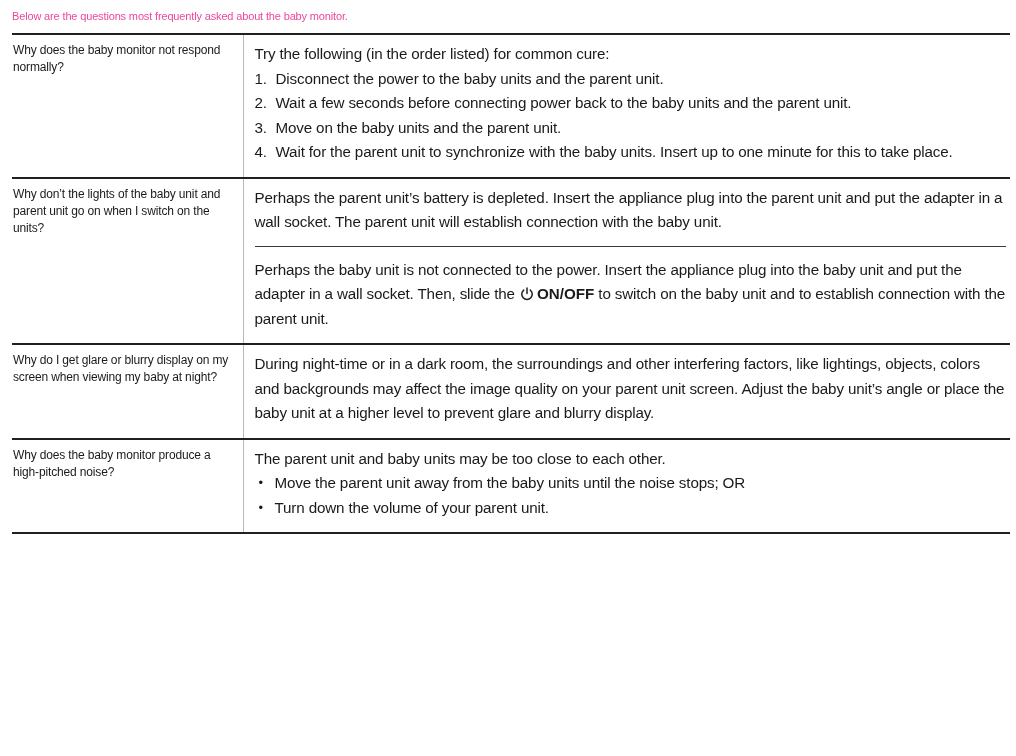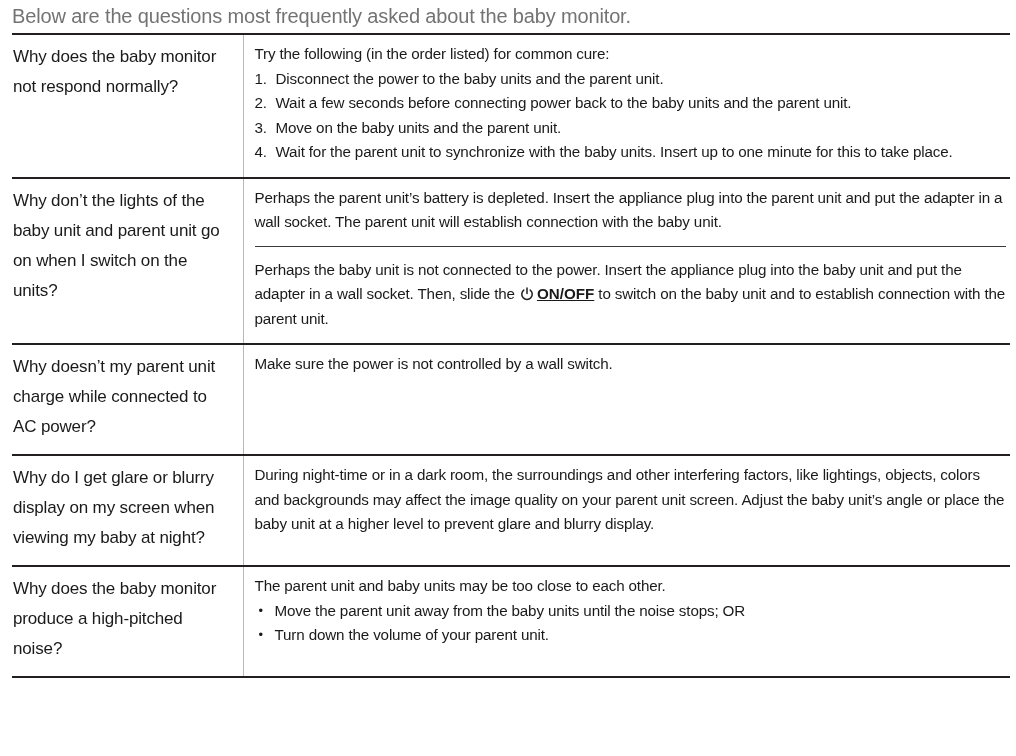--- a/index.html
+++ b/index.html
@@ -18,23 +18,23 @@
   .page {
     position: relative;
     width: 1016px;
     height: 756px;
     box-sizing: border-box;
     padding: 0;
     overflow: hidden;
   }
 
   .intro {
-    font-size: 20px;
+    font-size: 11px;
     line-height: 20px;
-    color: #737373;
+    color: #ec4899;
     padding: 6px 12px 7px 12px;
     letter-spacing: -0.15px;
   }
 
   .faq-table {
     width: 998px;
     margin: 0 0 0 12px;
     border-collapse: collapse;
     table-layout: fixed;
   }
@@ -50,22 +50,22 @@
   }
 
   .faq-table td {
     vertical-align: top;
     padding: 0;
   }
 
   td.q-cell {
     padding: 7px 14px 12px 1px;
     border-right: 1px solid #b9b9b9;
-    font-size: 17px;
-    line-height: 30px;
+    font-size: 12px;
+    line-height: 17px;
     letter-spacing: -0.15px;
   }
 
   td.a-cell {
     padding: 7px 4px 12px 11px;
     font-size: 15.2px;
     line-height: 24.5px;
     letter-spacing: -0.15px;
     margin-left: 7px;
   }
@@ -110,21 +110,20 @@
   ul.bullets li .bul {
     position: absolute;
     left: 4px;
     top: 0;
     font-size: 13px;
   }
 
   .onoff {
     font-weight: bold;
     letter-spacing: 0px;
-    text-decoration: underline;
   }
   .power-icon {
     display: inline-block;
     vertical-align: -2px;
     width: 14px;
     height: 14px;
     margin: 0 3px 0 1px;
   }
   .power-icon svg { display: block; }
 
@@ -169,26 +168,20 @@
           </div>
           <div class="a-block">
             <p class="a-para"><span>Perhaps the baby unit is not connected to the power. Insert the appliance plug into the baby unit and put the adapter in a wall socket. Then, slide the </span><span class="power-icon"><svg viewBox="0 0 24 24" width="14" height="14" aria-hidden="true">
                     <path d="M6.4 5.2a9 9 0 1 0 11.2 0" fill="none" stroke="#231f20" stroke-width="2.6" stroke-linecap="round"></path>
                     <line x1="12" y1="1.6" x2="12" y2="11" stroke="#231f20" stroke-width="2.6" stroke-linecap="round"></line>
                   </svg></span><span class="onoff">ON/OFF</span><span> to switch on the baby unit and to establish connection with the parent unit.</span></p>
           </div>
         </td>
       </tr>
 
-      <tr class="faq-row">
-        <td class="q-cell">Why doesn’t my parent unit charge while connected to AC power?</td>
-        <td class="a-cell">
-          <p class="a-para">Make sure the power is not controlled by a wall switch.</p>
-        </td>
-      </tr>
 
 
       <tr class="faq-row">
         <td class="q-cell">Why do I get glare or blurry display on my screen when viewing my baby at night?</td>
         <td class="a-cell">
           <p class="a-para">During night-time or in a dark room, the surroundings and other interfering factors, like lightings, objects, colors and backgrounds may affect the image quality on your parent unit screen. Adjust the baby unit’s angle or place the baby unit at a higher level to prevent glare and blurry display.</p>
         </td>
       </tr>
 
       <tr class="faq-row">

